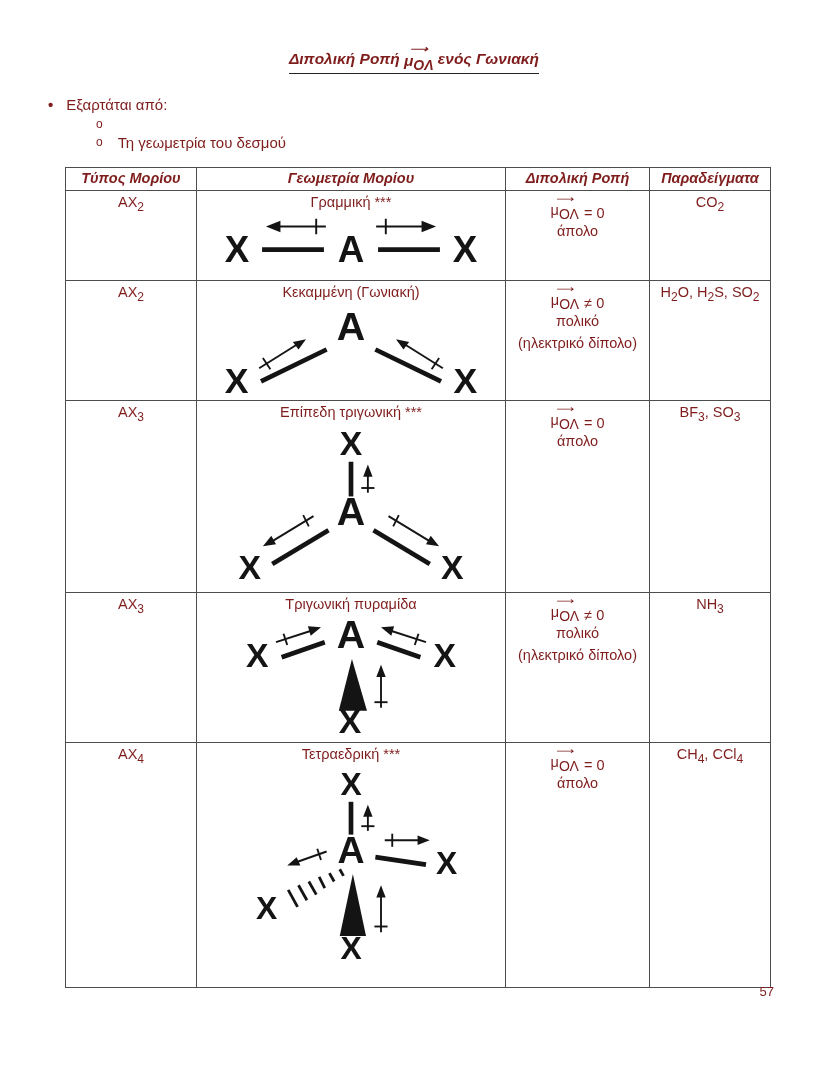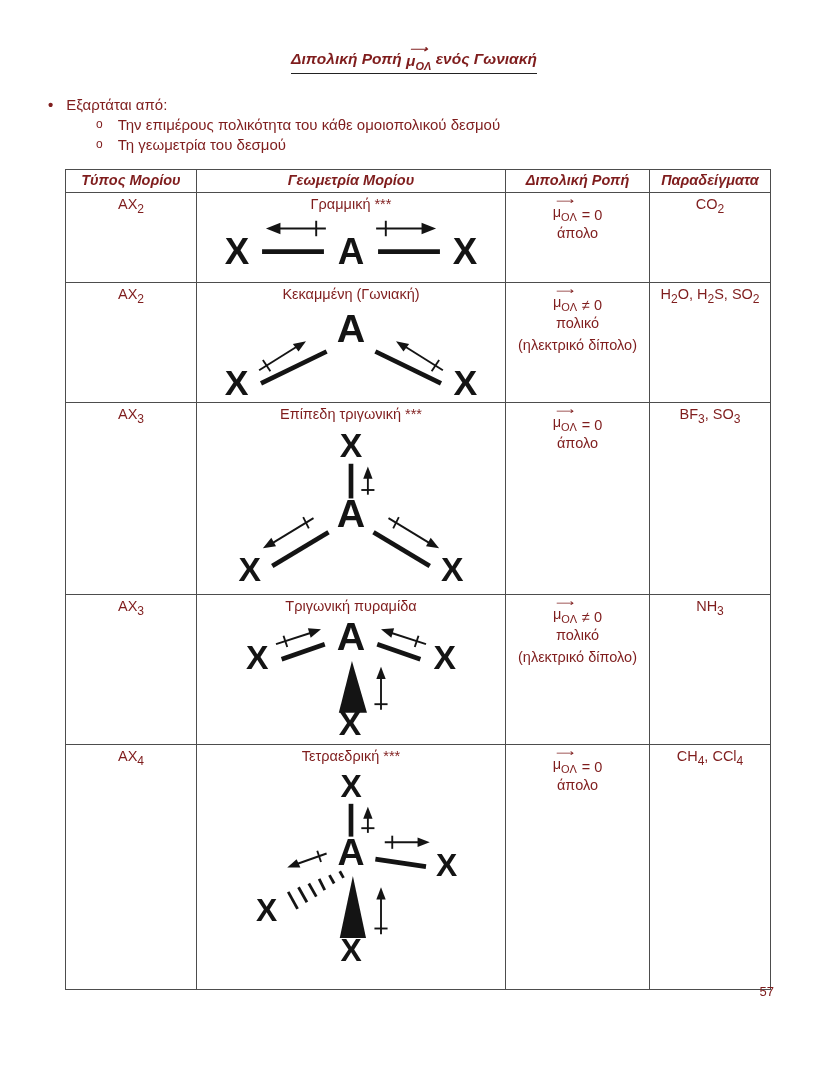--- a/index.html
+++ b/index.html
@@ -19,21 +19,21 @@
     display:inline-block;
     font-weight:bold; font-style:italic;
     font-size:15.5px;
     border-bottom:1.5px solid #222;
     padding-bottom:1px;
   }
   
   .vec { display:inline-block; text-align:center; line-height:1; vertical-align:-2px; }
   .vec .arr { display:block; font-size:9px; line-height:6px; height:7px; transform:scaleX(1.4); transform-origin:center; }
   .vec .vbody { display:block; line-height:1; }
-  .vec sub { font-size:11px; }
+  .vec sub { font-size:14px; }
   
   .bullet-row { display:flex; gap:13px; margin:22px 0 2px 48px; font-size:15px; }
   .bullet-row .b1 { font-size:15px; font-weight:bold; }
   .sub-row { display:flex; gap:15px; margin:3px 0 2px 96px; font-size:15px; }
   .sub-row .b2 { font-size:12px; padding-top:1px; }
   
   table { border-collapse:collapse; margin:16px 0 0 65px; table-layout:fixed; }
   col.c1{width:131px;} col.c2{width:299px;} col.c3{width:144px;} col.c4{width:121px;}
   th, td {
     border:1px solid #4d4d4d;
@@ -70,21 +70,20 @@
       <span>Διπολική Ροπή </span><span class="vec"><span class="arr">⟶</span><span class="vbody"><span>μ</span><sub>ΟΛ</sub></span></span><span> ενός Γωνιακή</span>
     </span>
   </div>
 
   <div class="bullet-row">
     <span class="b1">•</span>
     <span>Εξαρτάται από:</span>
   </div>
   <div class="sub-row">
     <span class="b2">o</span>
-    <span>Την επιμέρους πολικότητα του κάθε ομοιοπολικού δεσμού</span>
   </div>
   <div class="sub-row">
     <span class="b2">o</span>
     <span>Τη γεωμετρία του δεσμού</span>
   </div>
 
   <table>
     <colgroup>
         <col class="c1">
         <col class="c2">

